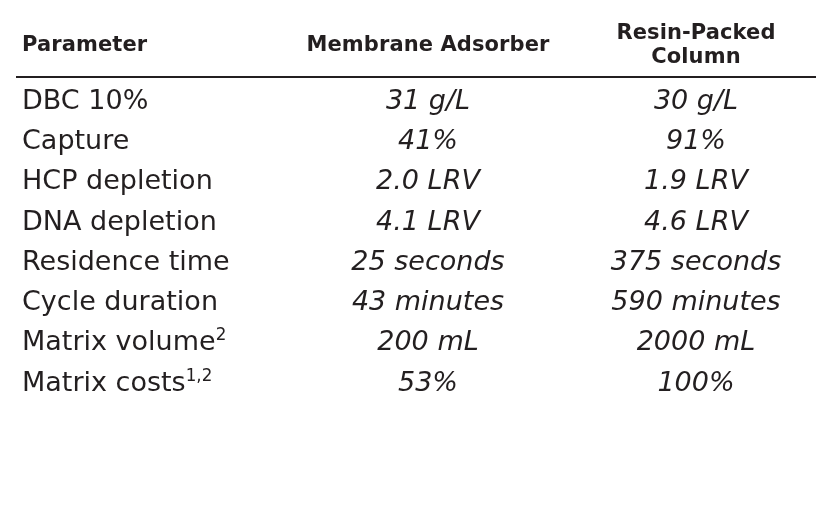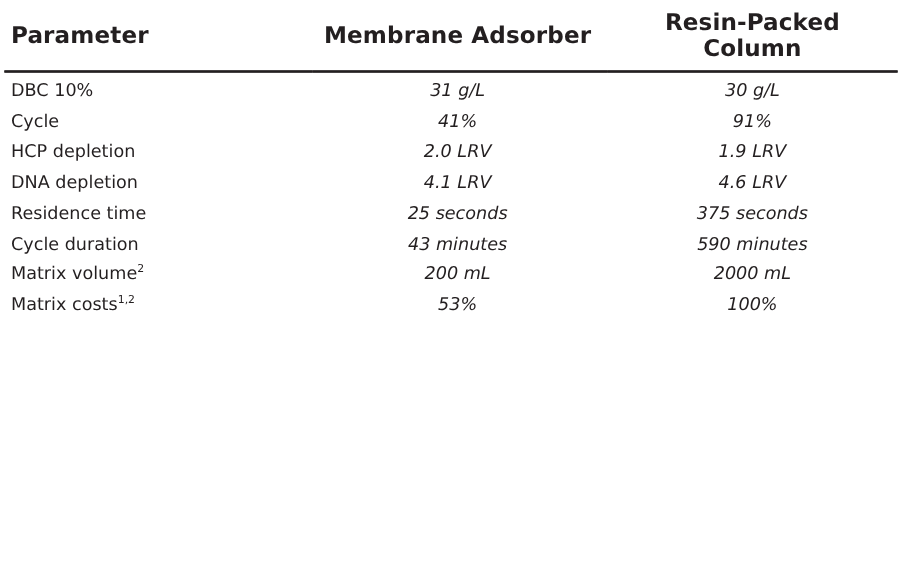--- a/index.html
+++ b/index.html
@@ -10,21 +10,21 @@
   body {
     width: 816px;
     height: 518px;
     font-family: "DejaVu Sans", sans-serif;
     color: #231f20;
     overflow: hidden;
   }
   .table-wrap {
     width: 816px;
     box-sizing: border-box;
-    padding: 4px;
+    padding: 16px;
   }
   table.comparison {
     width: 816px;
     border-collapse: collapse;
     table-layout: fixed;
   }
   table.comparison col.c-param { width: 280px; }
   table.comparison col.c-mem   { width: 268px; }
   table.comparison col.c-res   { width: 268px; }
 
@@ -36,21 +36,21 @@
     letter-spacing: 0.1px;
   }
   thead th.param {
     text-align: left;
     padding-left: 6px;
   }
   thead th.colhead {
     text-align: center;
   }
   tbody td {
-    font-size: 16px;
+    font-size: 27px;
     padding: 5px 10px 5px 6px;
     line-height: 1.12;
     white-space: nowrap;
   }
   tbody td.param {
     text-align: left;
     padding-left: 6px;
   }
   tbody td.val {
     text-align: center;
@@ -82,21 +82,21 @@
         <th class="colhead">Resin-Packed Column</th>
       </tr>
     </thead>
     <tbody id="table-body">
         <tr>
           <td class="param"><span>DBC 10%</span></td>
           <td class="val">31 g/L</td>
           <td class="val">30 g/L</td>
         </tr>
         <tr>
-          <td class="param"><span>Cycle</span></td>
+          <td class="param"><span>Capture</span></td>
           <td class="val">41%</td>
           <td class="val">91%</td>
         </tr>
         <tr>
           <td class="param"><span>HCP depletion</span></td>
           <td class="val">2.0 LRV</td>
           <td class="val">1.9 LRV</td>
         </tr>
         <tr>
           <td class="param"><span>DNA depletion</span></td>

